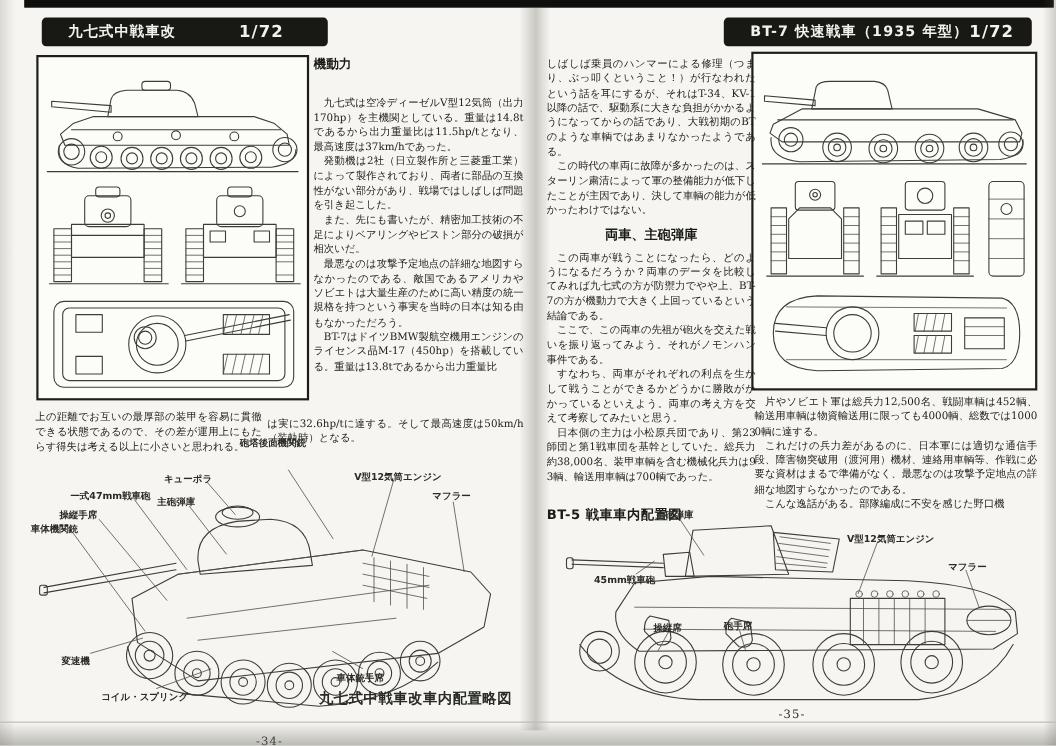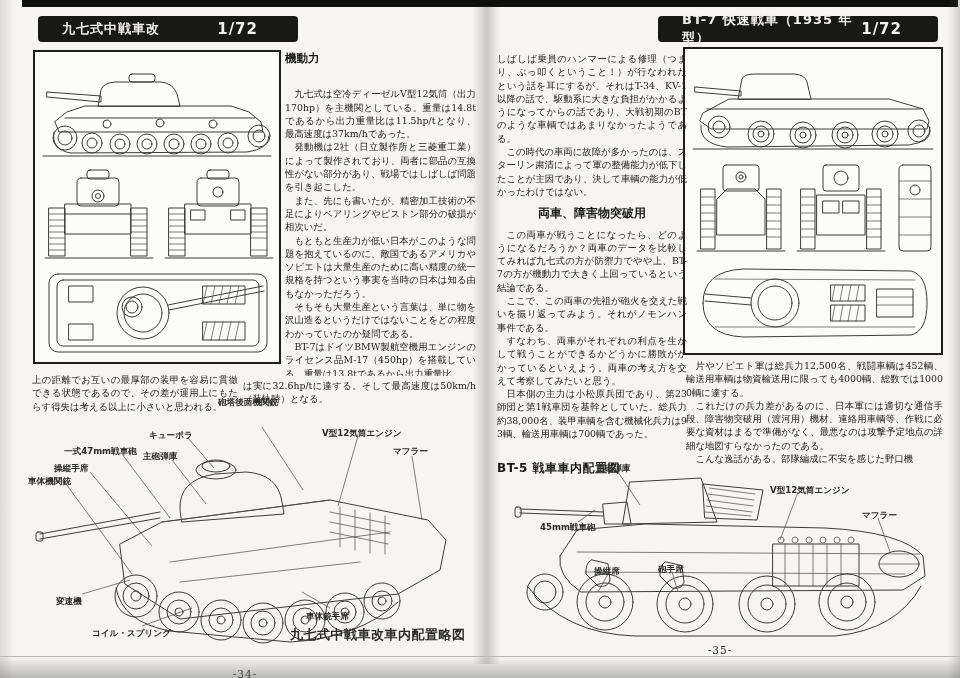--- a/index.html
+++ b/index.html
@@ -135,22 +135,21 @@
         <path class="lnt" d="M172,270 l-4,18 M180,270 l-4,18 M188,270 l-4,18 M196,270 l-4,18 M204,270 l-4,18"></path>
       </g>
     </svg>
   </div>
 
   <div class="col clip" style="left:285px; top:52px; width:191px; height:324px;">
     <div class="sec-h h-gothic">機動力</div>
     <p>九七式は空冷ディーゼルV型12気筒（出力170hp）を主機関としている。重量は14.8tであるから出力重量比は11.5hp/tとなり、最高速度は37km/hであった。</p>
     <p>発動機は2社（日立製作所と三菱重工業）によって製作されており、両者に部品の互換性がない部分があり、戦場ではしばしば問題を引き起こした。</p>
     <p>また、先にも書いたが、精密加工技術の不足によりベアリングやピストン部分の破損が相次いだ。</p>
-    <p>もともと生産力が低い日本がこのような問題を抱えているのに、敵国であるアメリカやソビエトは大量生産のために高い精度の統一規格を持つという事実を当時の日本は知る由もなかっただろう。</p>
-    <p>そもそも大量生産という言葉は、単に物を沢山造るというだけではないことをどの程度わかっていたのか疑問である。</p>
+    <p>最悪なのは攻撃予定地点の詳細な地図すらなかったのである、敵国であるアメリカやソビエトは大量生産のために高い精度の統一規格を持つという事実を当時の日本は知る由もなかっただろう。</p>
     <p>BT-7はドイツBMW製航空機用エンジンのライセンス品M-17（450hp）を搭載している。重量は13.8tであるから出力重量比</p>
   </div>
 
   <div class="col" style="left:243px; top:379px; width:233px;">
     <p class="noind">は実に32.6hp/tに達する。そして最高速度は50km/h（装軌時）となる。</p>
   </div>
 
   <div class="col" style="left:32px; top:373px; width:206px;">
     <p class="noind">上の距離でお互いの最厚部の装甲を容易に貫徹できる状態であるので、その差が運用上にもたらす得失は考える以上に小さいと思われる。</p>
   </div>
@@ -220,21 +219,21 @@
   <span class="dlabel" style="left:56px; top:596px;">変速機</span>
   <span class="dlabel" style="left:92px; top:628px;">コイル・スプリング</span>
   <span class="dlabel" style="left:306px; top:611px;">車体銃手席</span>
 
   <div class="dlabel cut-caption" style="left:290px; top:626px;">九七式中戦車改車内配置略図</div>
   <div class="pagenum" style="left:210px; top:668px; width:70px; text-align:center;">-34-</div>
 </div>
 
 <div>
 
-  <div class="header-bar" style="left:658px; top:16px; width:280px; padding:0 36px 0 24px;">
+  <div class="header-bar" style="left:658px; top:16px; width:280px; padding:0 16px 0 24px;">
     <span class="t">BT-7 快速戦車（1935 年型）</span>
     <span class="s">1/72</span>
   </div>
 
   <div class="draw-box" style="left:683px; top:47px; width:260px; height:308px;">
     <svg viewBox="0 0 256 304">
 
       <g class="ln">
         <line x1="8" y1="100" x2="248" y2="100"></line>
         <path d="M10,38 L56,42 L56,47 L10,43 Z"></path>
@@ -303,21 +302,21 @@
         <path class="lnt" d="M150,256 l-3,16 M158,256 l-3,16 M166,256 l-3,16 M174,256 l-3,16"></path>
         <rect x="192" y="240" width="36" height="28"></rect>
         <path class="lnt" d="M192,248 h36 M192,256 h36"></path>
       </g>
     </svg>
   </div>
 
   <div class="col clip" style="left:497px; top:52px; width:190px; height:404px;">
     <p class="noind">しばしば乗員のハンマーによる修理（つまり、ぶっ叩くということ！）が行なわれたという話を耳にするが、それはT-34、KV-1以降の話で、駆動系に大きな負担がかかるようになってからの話であり、大戦初期のBTのような車輌ではあまりなかったようである。</p>
     <p>この時代の車両に故障が多かったのは、スターリン粛清によって軍の整備能力が低下したことが主因であり、決して車輌の能力が低かったわけではない。</p>
-    <div class="mid-h h-gothic">両車、障害物突破用</div>
+    <div class="mid-h h-gothic">両車、主砲弾庫</div>
     <p>この両車が戦うことになったら、どのようになるだろうか？両車のデータを比較してみれば九七式の方が防禦力でやや上、BT-7の方が機動力で大きく上回っているという結論である。</p>
     <p>ここで、この両車の先祖が砲火を交えた戦いを振り返ってみよう。それがノモンハン事件である。</p>
     <p>すなわち、両車がそれぞれの利点を生かして戦うことができるかどうかに勝敗がかかっているといえよう。両車の考え方を交えて考察してみたいと思う。</p>
     <p>日本側の主力は小松原兵団であり、第23師団と第1戦車団を基幹としていた。総兵力約38,000名、装甲車輌を含む機械化兵力は93輌、輸送用車輌は700輌であった。</p>
   </div>
 
   <div class="col" style="left:686px; top:359px; width:257px;">
     <p>片やソビエト軍は総兵力12,500名、戦闘車輌は452輌、輸送用車輌は物資輸送用に限っても4000輌、総数では10000輌に達する。</p>
     <p>これだけの兵力差があるのに、日本軍には適切な通信手段、障害物突破用（渡河用）機材、連絡用車輌等、作戦に必要な資材はまるで準備がなく、最悪なのは攻撃予定地点の詳細な地図すらなかったのである。</p>
     <p>こんな逸話がある。部隊編成に不安を感じた野口機</p>

